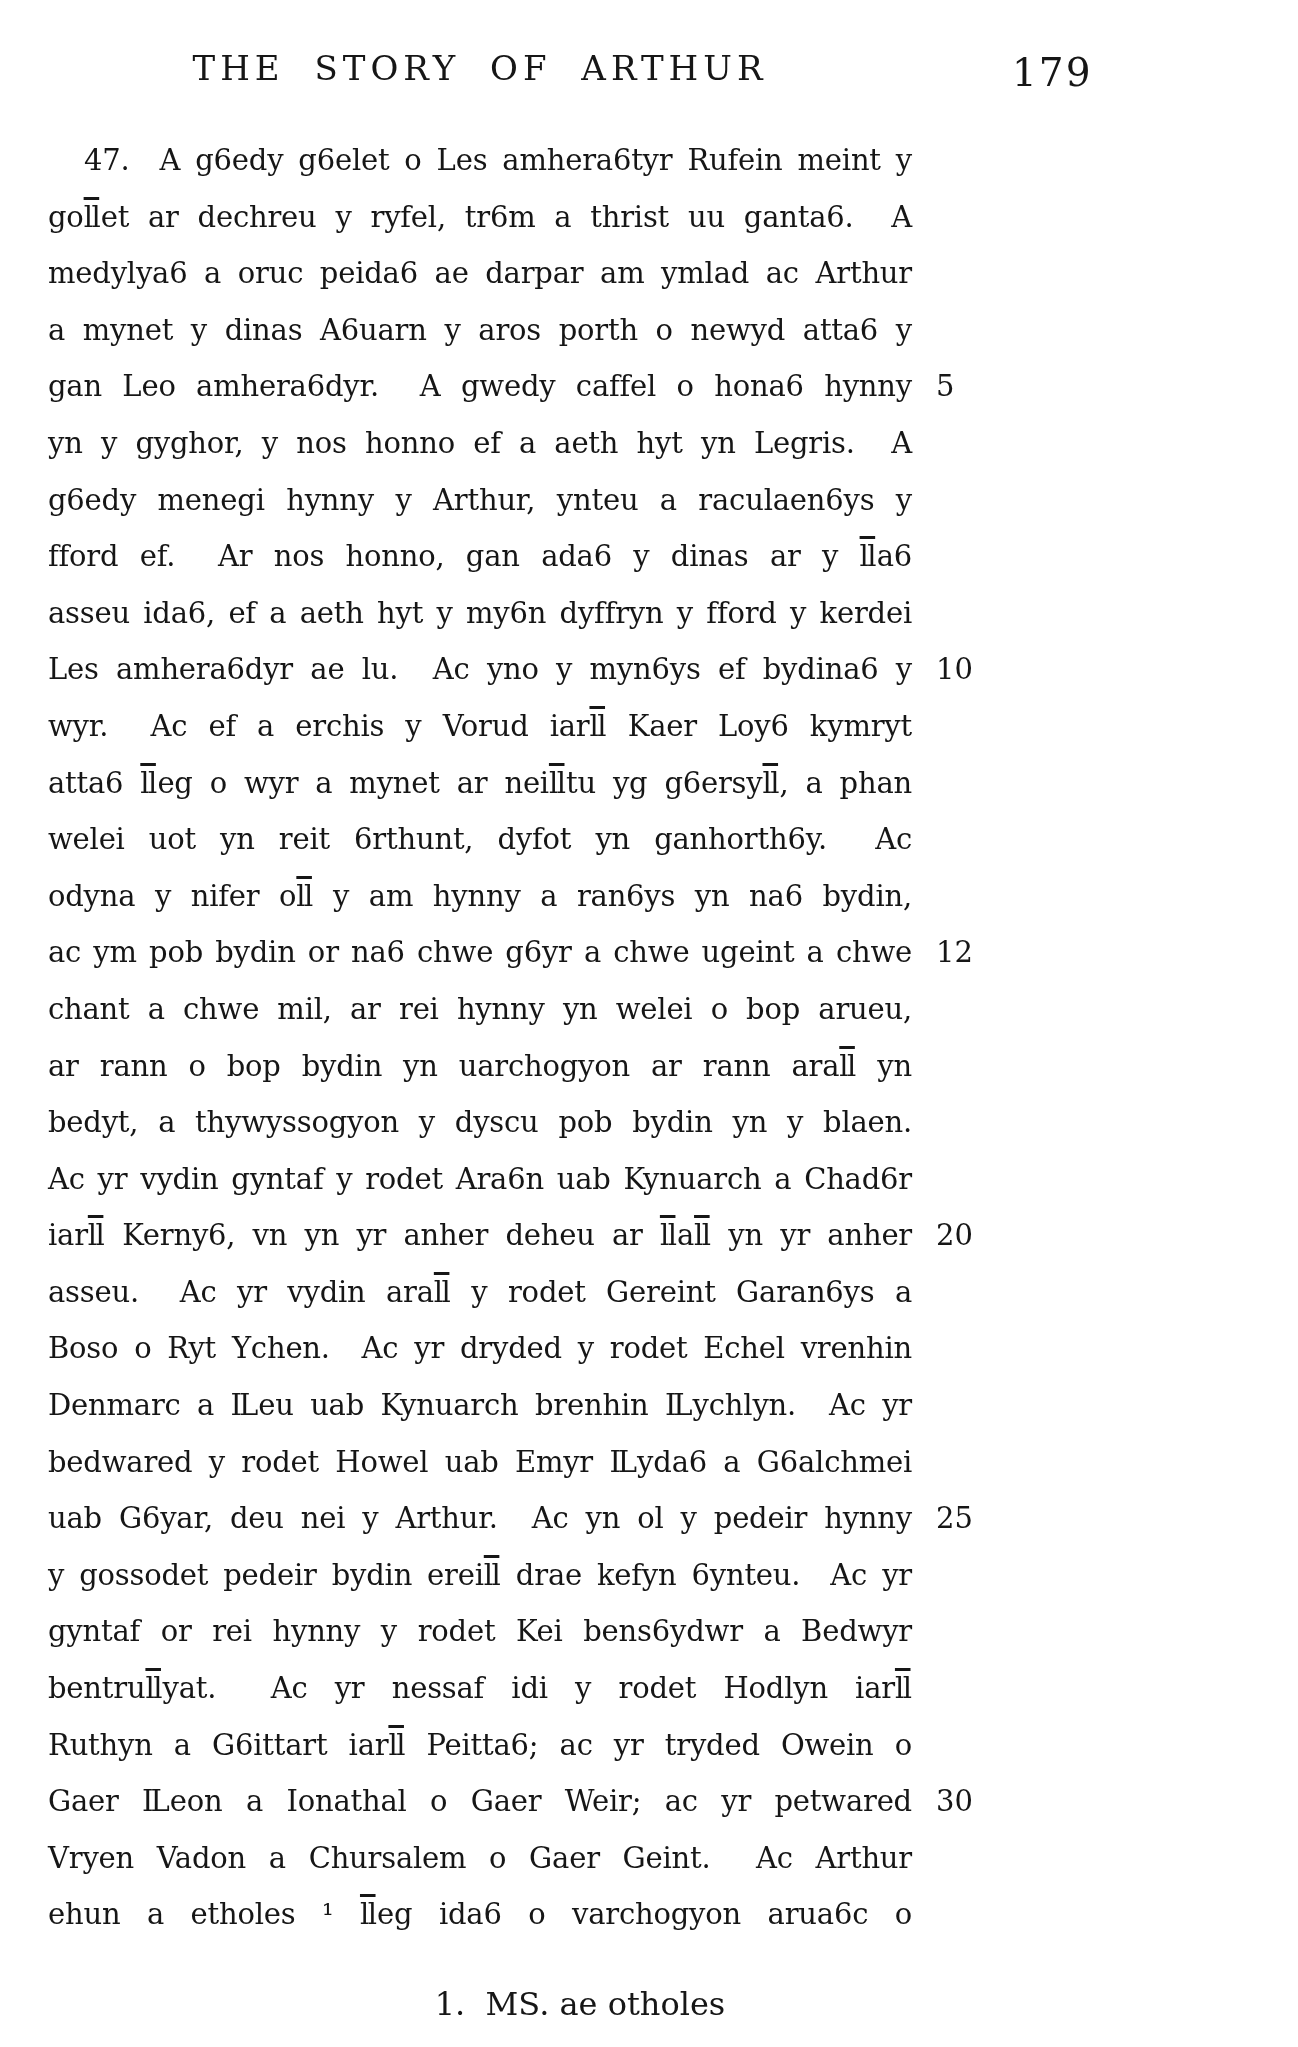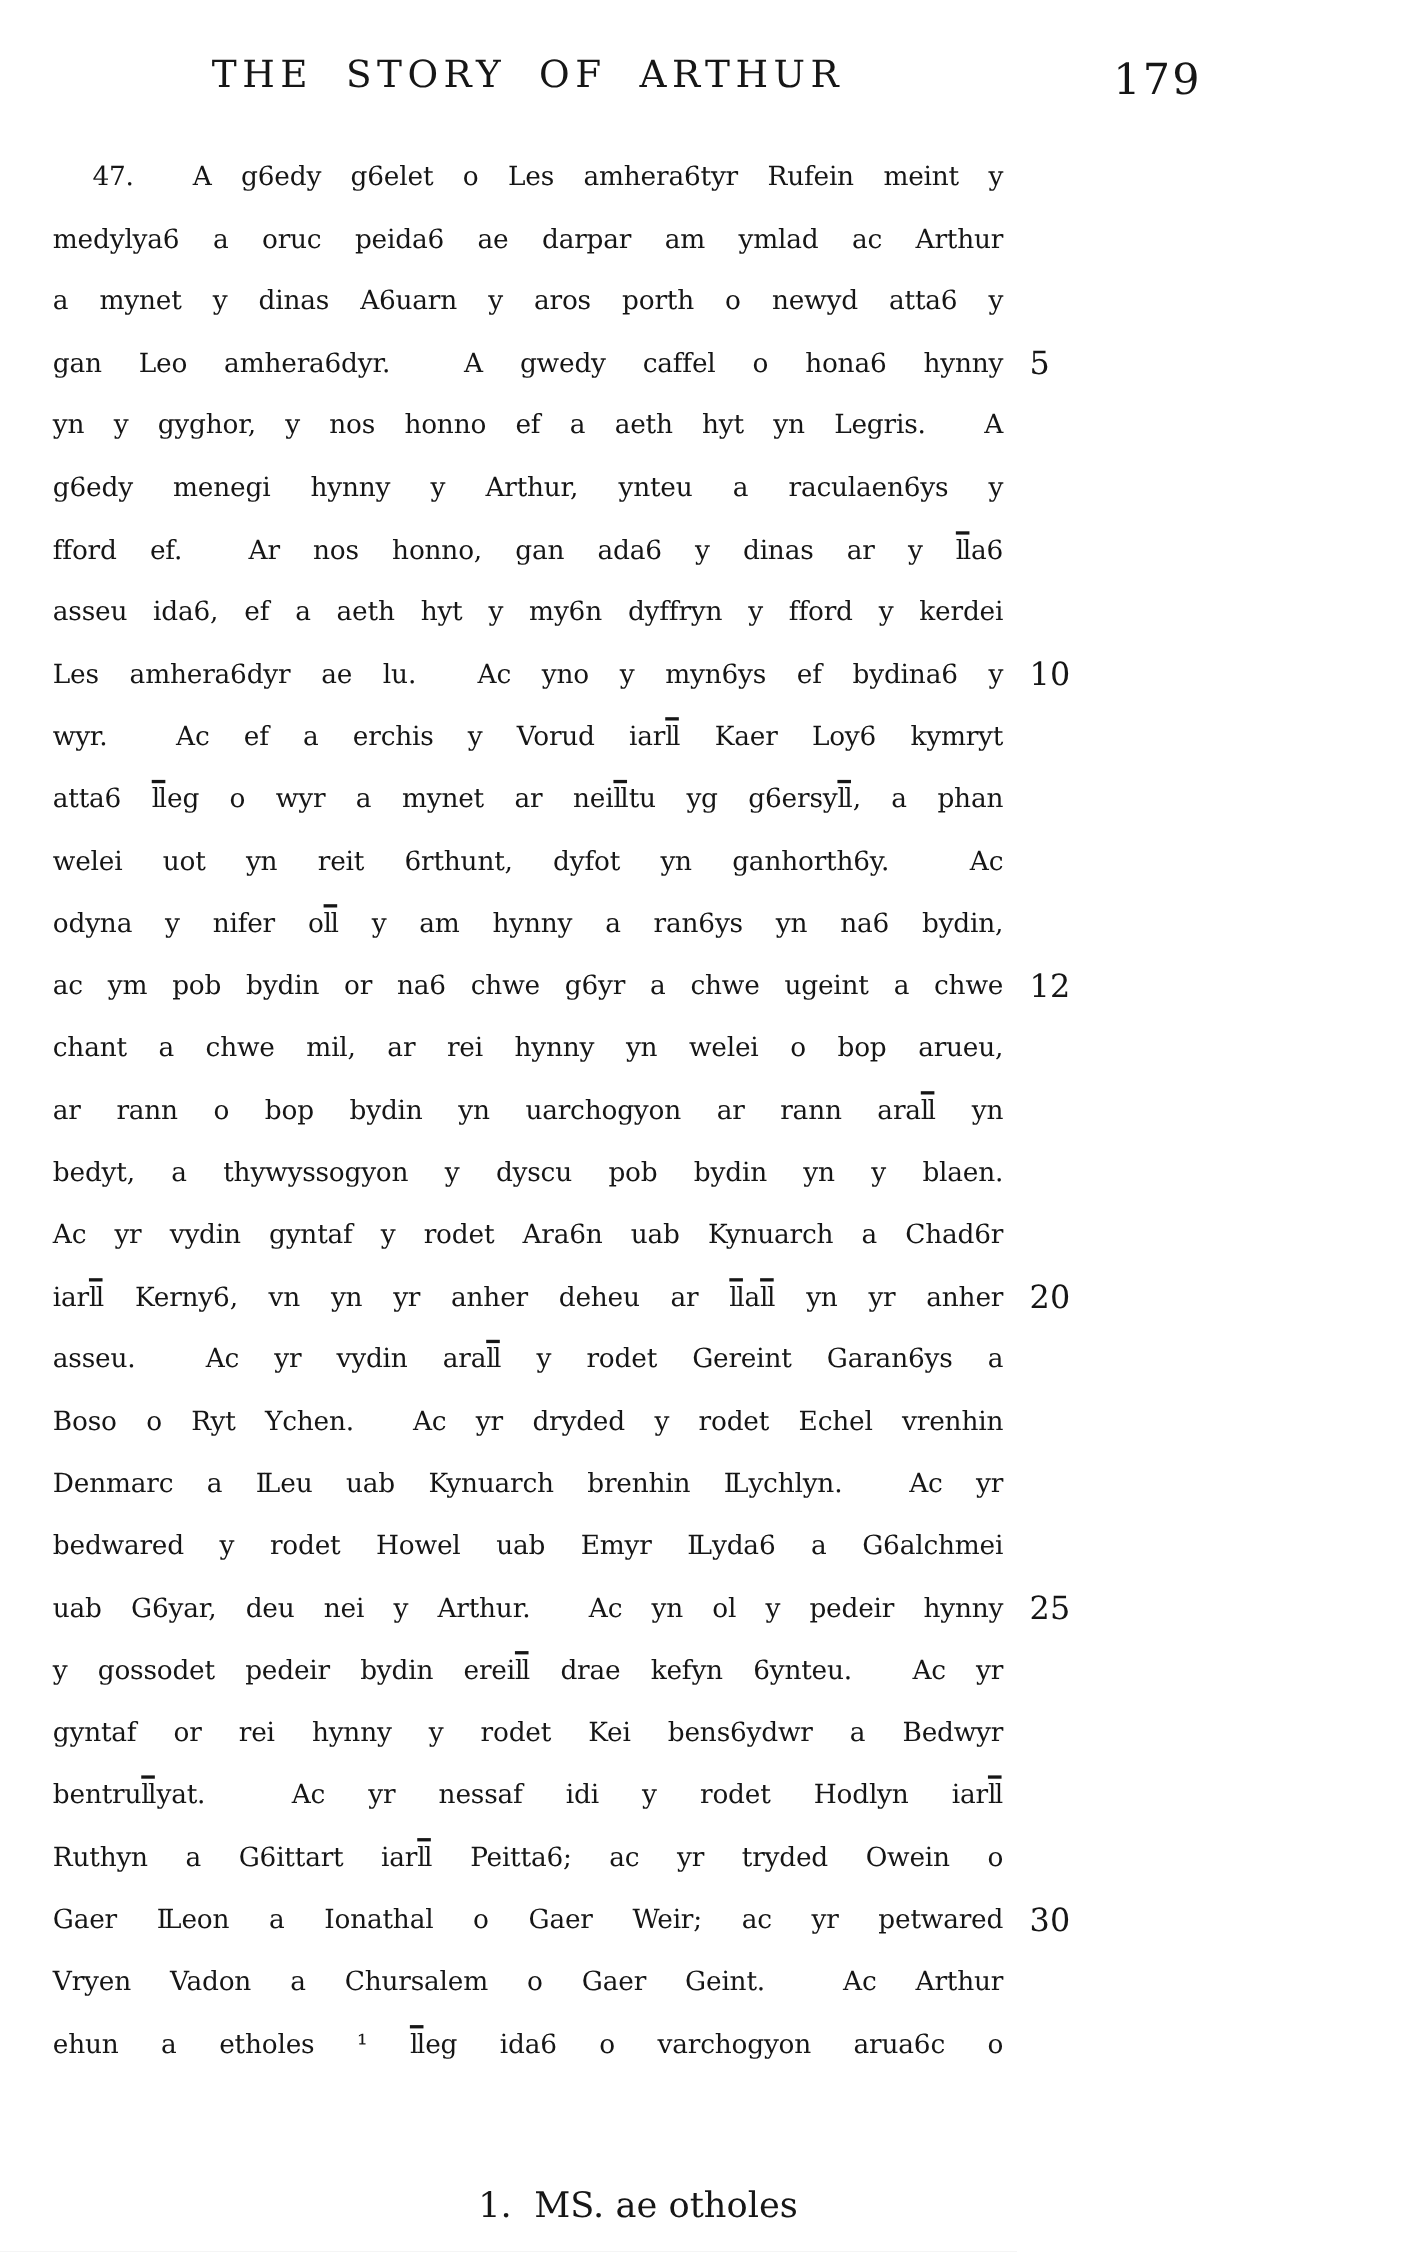--- a/index.html
+++ b/index.html
@@ -40,21 +40,21 @@
   }
   .line {
     position: relative;
     height: 56.6px;
     overflow: visible;
   }
   .line-text {
     position: absolute;
     left: 0; top: 0;
     width: 864px;
-    font-size: 24px;
+    font-size: 29px;
     line-height: 56.6px;
     letter-spacing: -0.2px;
     text-align: justify;
     text-align-last: justify;
     text-justify: inter-word;
     white-space: nowrap;
     overflow: visible;
   }
   .line:first-child .line-text { text-indent: 36px; }
   .line-no {
@@ -97,20 +97,24 @@
   </div>
 
   <div class="pagenum">179</div>
 
   <div class="bodytext" id="body-lines">
       <div class="line">
         <div class="line-text">47.&nbsp; A g6edy g6elet o Les amhera6tyr Rufein meint y</div>
         <div class="line-no"></div>
       </div>
       <div class="line">
+        <div class="line-text">go<span class="lig-ll">ll</span>et ar dechreu y ryfel, tr6m a thrist uu ganta6.&nbsp; A</div>
+        <div class="line-no"></div>
+      </div>
+      <div class="line">
         <div class="line-text">medylya6 a oruc peida6 ae darpar am ymlad ac Arthur</div>
         <div class="line-no"></div>
       </div>
       <div class="line">
         <div class="line-text">a mynet y dinas A6uarn y aros porth o newyd atta6 y</div>
         <div class="line-no"></div>
       </div>
       <div class="line">
         <div class="line-text">gan Leo amhera6dyr.&nbsp; A gwedy caffel o hona6 hynny</div>
         <div class="line-no">5</div>

